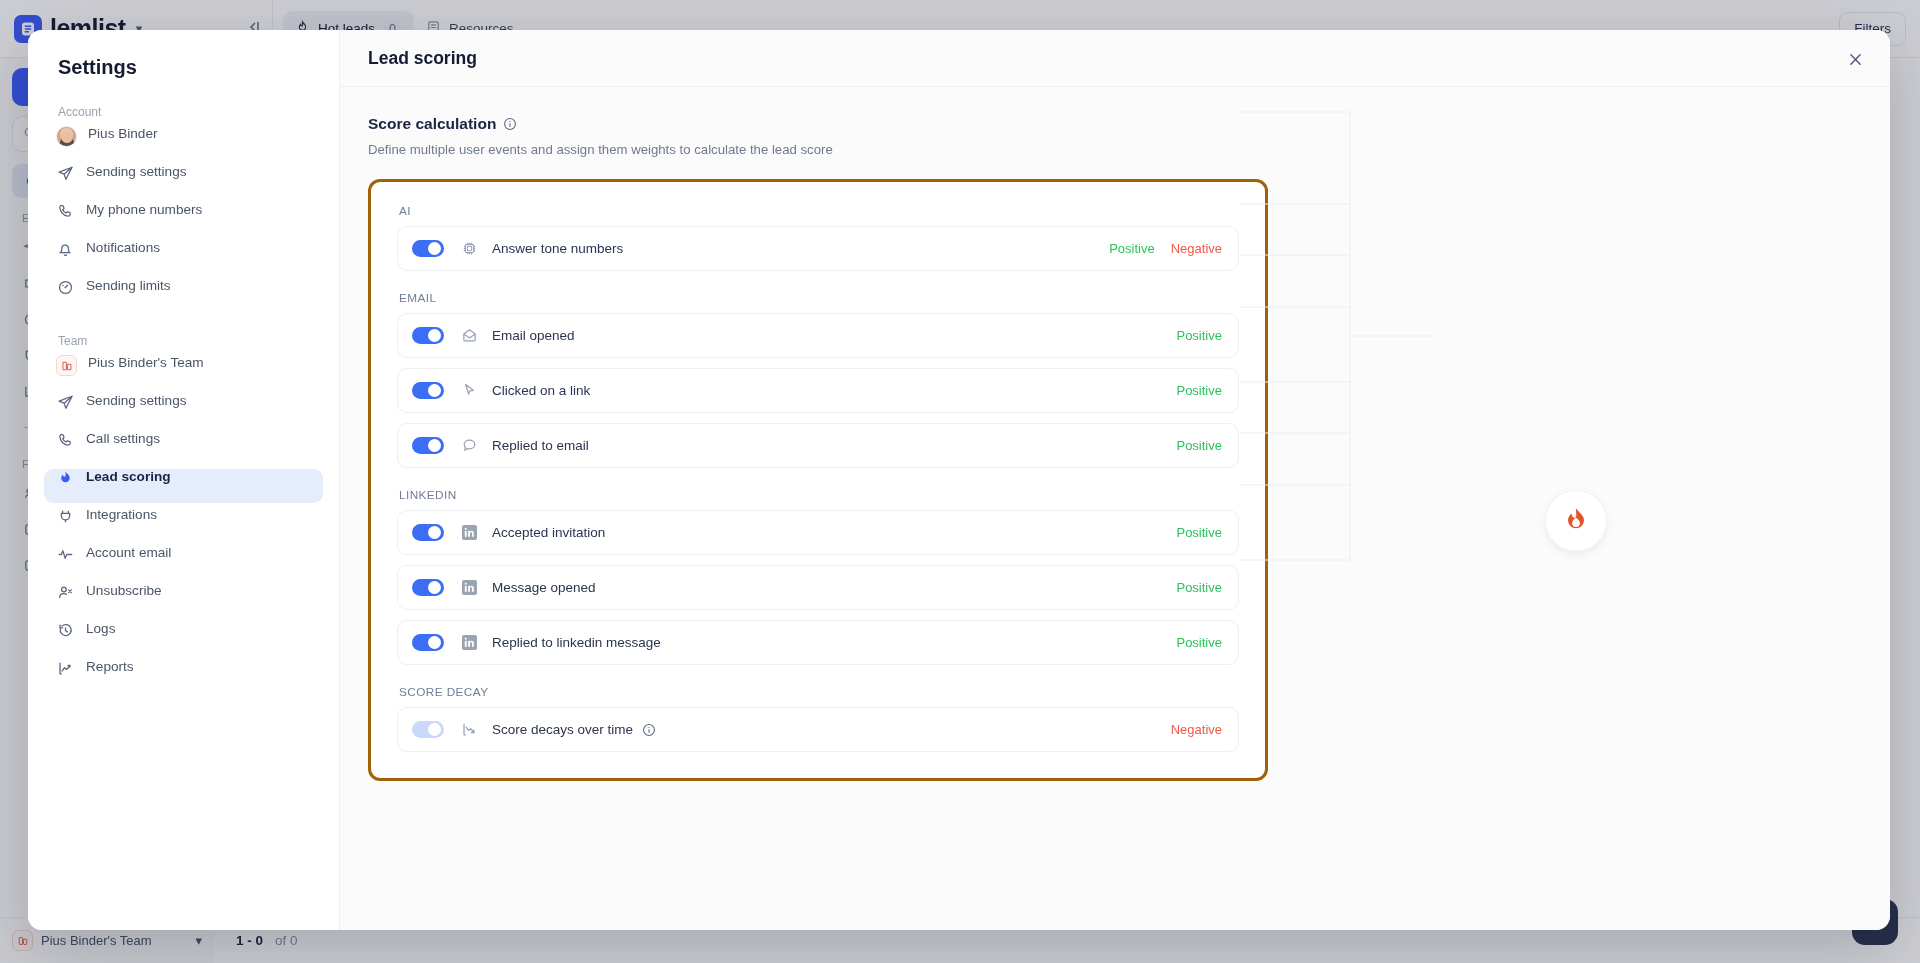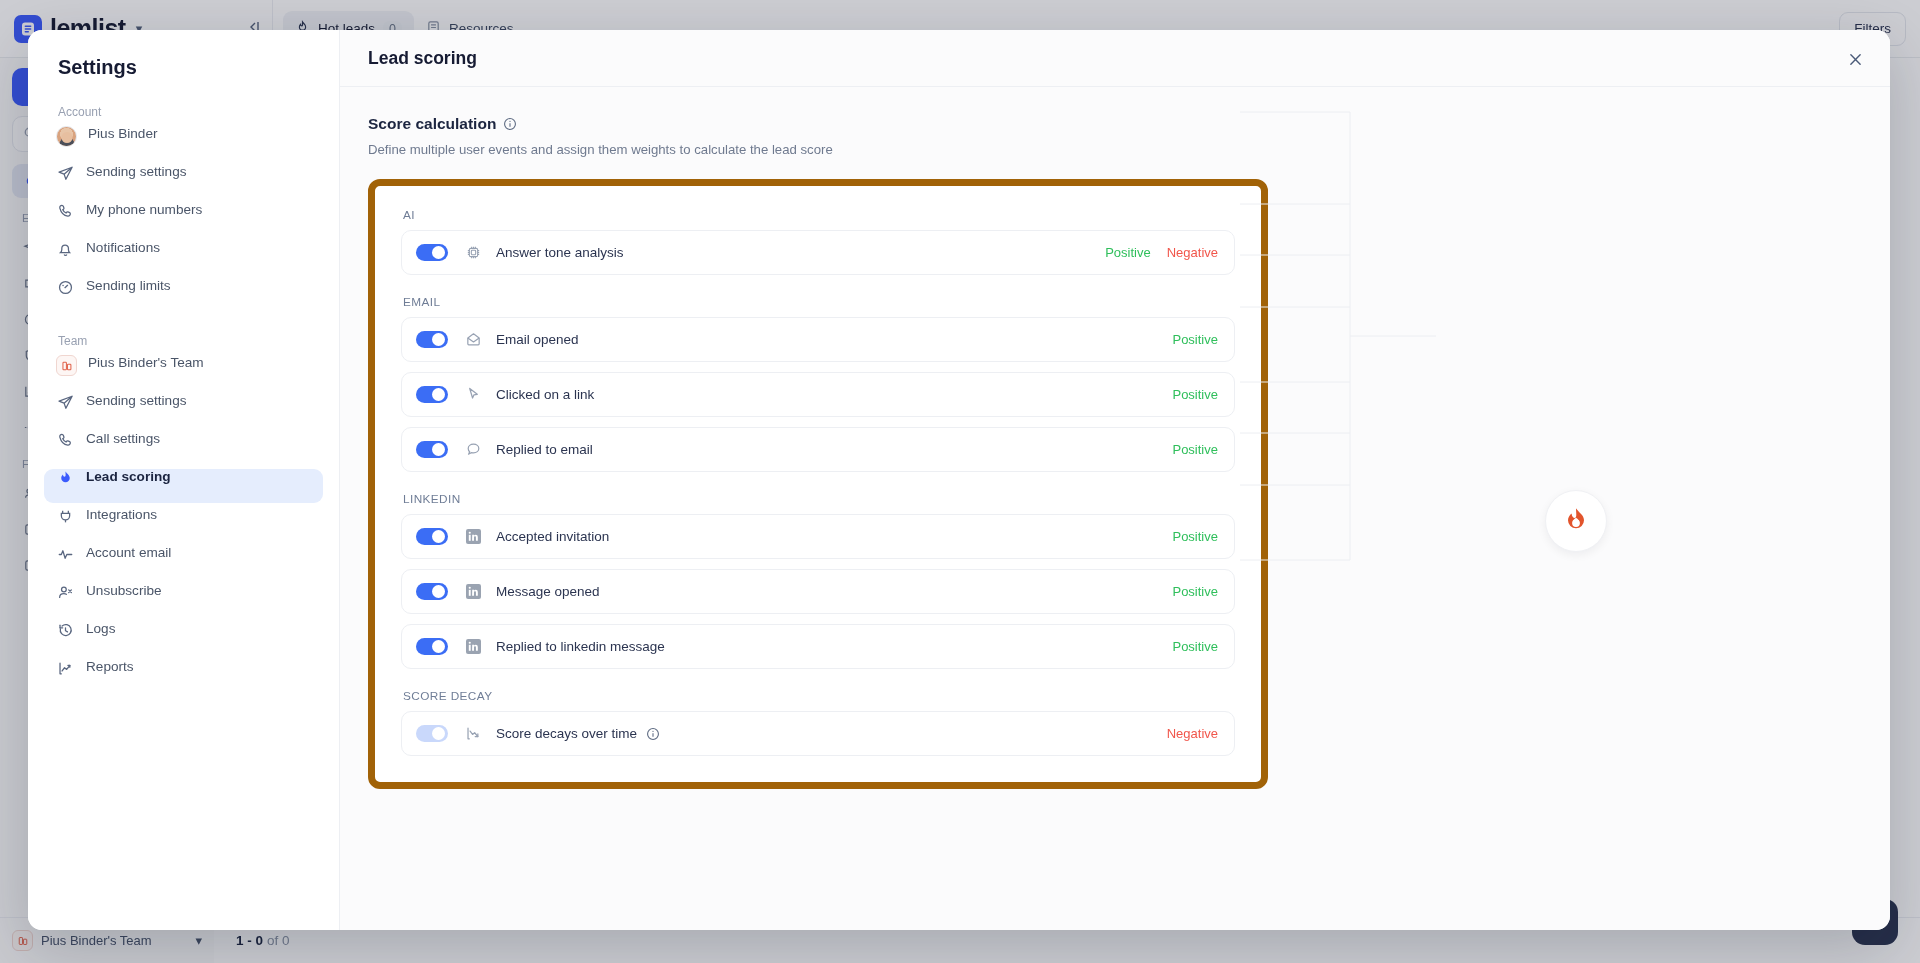--- a/index.html
+++ b/index.html
@@ -68,21 +68,21 @@
   .app-footer {
     position: absolute; left: 0; bottom: 0; width: 214px; height: 46px;
     border-top: 1px solid #eceef2; display: flex; align-items: center;
     gap: 8px; padding: 0 12px; font-size: 13px; color: #47536b; background:#fbfbfc;
   }
   .pager {
     position: absolute; left: 214px; bottom: 0; right: 0; height: 46px;
     border-top: 1px solid #eceef2; display: flex; align-items: center;
     padding: 0 22px; font-size: 13.5px; color: #8b94a6; background:#fff;
   }
-  .pager b { color: #1c2540; margin-right: 4px; }
+  .pager b { color: #1c2540; margin-right: 12px; }
   .content-blank { position:absolute; top:58px; left:214px; right:0; bottom:46px; background:#fff; }
 
   
   .scrim { position: absolute; inset: 0; background: rgba(22,27,51,0.22); }
 
   
   .modal {
     position: absolute; left: 28px; top: 30px; width: 1862px; height: 900px;
     background: #ffffff; border-radius: 14px; overflow: hidden;
     box-shadow: 0 18px 60px rgba(16,24,40,0.20);
@@ -135,21 +135,21 @@
     display: flex; align-items: center; justify-content: center;
     color: #5b6880; font-size: 17px; cursor: pointer; border-radius: 6px;
   }
 
   .main-body { padding: 28px 28px 0 28px; }
   .sec-title { display: flex; align-items: center; gap: 7px; font-size: 15.5px; font-weight: 600; color: #1c2540; }
   .sec-sub { font-size: 13.2px; color: #6f7a8f; margin-top: 9px; }
   .info-ic { width: 14px; height: 14px; color: #7b879c; }
 
   .card {
-    margin-top: 22px; background: #ffffff; border: 7px solid #a16207;
+    margin-top: 22px; background: #ffffff; border: 3px solid #a16207;
     border-radius: 12px; width: 900px; padding: 22px 26px 26px 26px; position: relative;
   }
   .grp-label {
     font-size: 11.8px; letter-spacing: 0.4px; color: #6f7d96; font-weight: 500;
     margin: 0 0 8px 2px;
   }
   .grp-label.spaced { margin-top: 20px; }
 
   .row {
     height: 45px; border: 1px solid #edeff3; border-radius: 10px; background: #fff;
@@ -529,21 +529,21 @@
         <div class="grp-label">AI</div>
         <div class="row">
           <span class="toggle"></span>
           <span class="row-ic">
             <svg width="17" height="17" viewBox="0 0 18 18" fill="none" stroke="#98a2b3" stroke-width="1.15">
                 <rect x="4.6" y="4.6" width="8.8" height="8.8" rx="1.6"></rect>
                 <rect x="6.7" y="6.7" width="4.6" height="4.6" rx="0.9"></rect>
                 <path d="M7 3v1.6M9 3v1.6M11 3v1.6M7 13.4V15M9 13.4V15M11 13.4V15M3 7h1.6M3 9h1.6M3 11h1.6M13.4 7H15M13.4 9H15M13.4 11H15"></path>
               </svg>
           </span>
-          <span class="row-label">Answer tone analysis</span>
+          <span class="row-label">Answer tone numbers</span>
           <span class="row-right">
             <span class="pos">Positive</span>
             <span class="neg">Negative</span>
           </span>
         </div>
 
         <div class="grp-label spaced">EMAIL</div>
         <div class="row">
           <span class="toggle"></span>
           <span class="row-ic">

